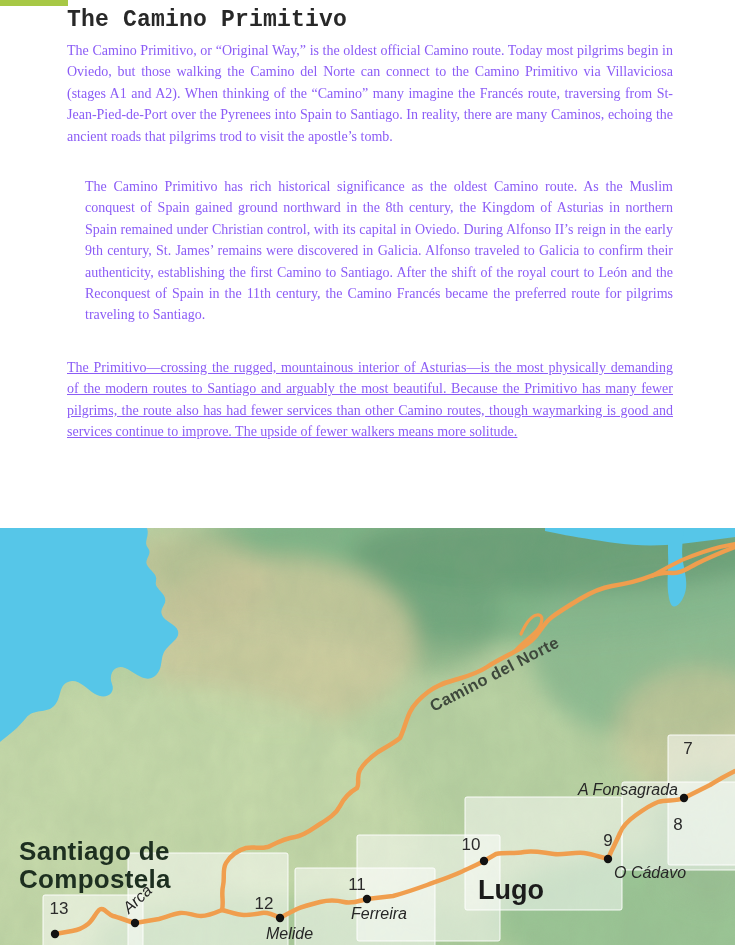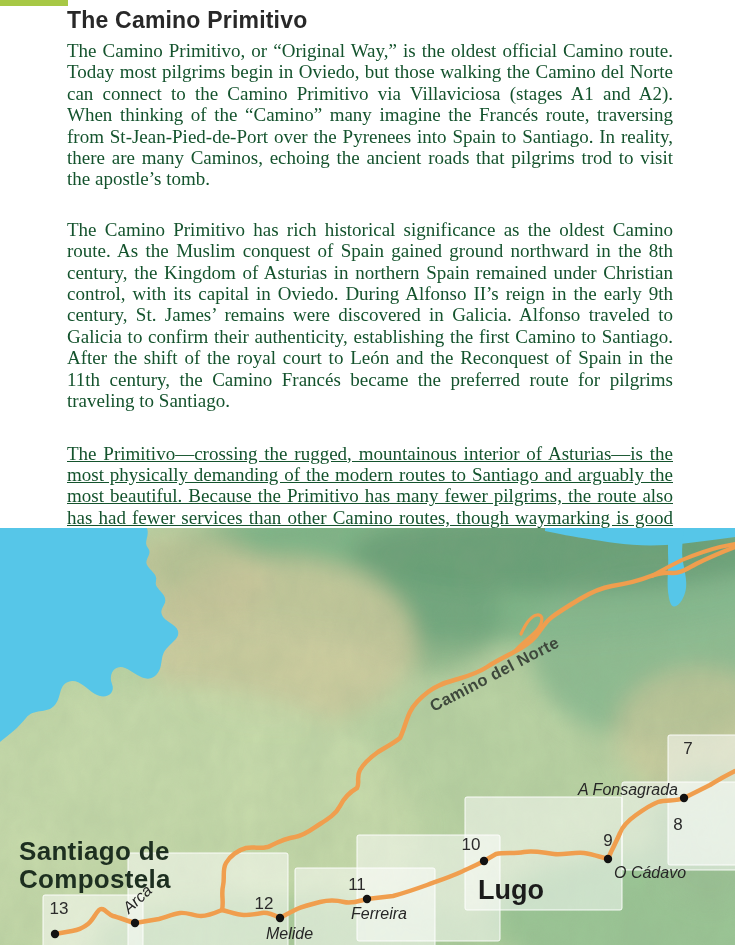--- a/index.html
+++ b/index.html
@@ -1,23 +1,23 @@
 <!DOCTYPE html>
 <html><head>
 <meta charset="utf-8">
 <style>
   html,body{margin:0;padding:0;background:#ffffff;}
   .page{position:relative;width:735px;height:945px;background:#ffffff;overflow:hidden;
         font-family:"Liberation Serif", serif;}
   .accent-bar{position:absolute;left:0;top:0;width:68px;height:6px;background:#a7c845;}
   .article{position:absolute;left:67px;top:7px;width:606px;}
-  .article h1{margin:0 0 7px 0;font-family:Liberation Sans, sans-serif;font-weight:bold;
+  .article h1{margin:0 0 7px 0;font-family:Liberation Mono, monospace;font-weight:bold;
               font-size:23px;line-height:26px;color:#282828;letter-spacing:.2px;}
-  .article p{margin:0;font-size:19px;line-height:21.4px;text-align:justify;color:#14532d;}
-  .article p.p2{margin-top:29px;}
+  .article p{margin:0;font-size:14px;line-height:21.4px;text-align:justify;color:#8b5cf6;}
+  .article p.p2{margin-top:29px;margin-left:18px;}
   .article p.p3{margin-top:31px;text-decoration:underline;}
   .map-wrap{position:absolute;left:0;top:528px;width:735px;height:417px;}
   svg text{user-select:none;}
   .t-town{font:italic 16px "Liberation Sans", sans-serif;fill:#262626;}
   .t-num{font:17px "Liberation Sans", sans-serif;fill:#2b2b2b;}
   .t-big{font:bold 26px "Liberation Sans", sans-serif;fill:#1d2f20;letter-spacing:.3px;}
   .t-lugo{font:bold 27px "Liberation Sans", sans-serif;fill:#1b1b1b;}
   .t-route{font:600 16.5px "Liberation Sans", sans-serif;fill:#3e483c;letter-spacing:.4px;}
 </style>
 </head>

